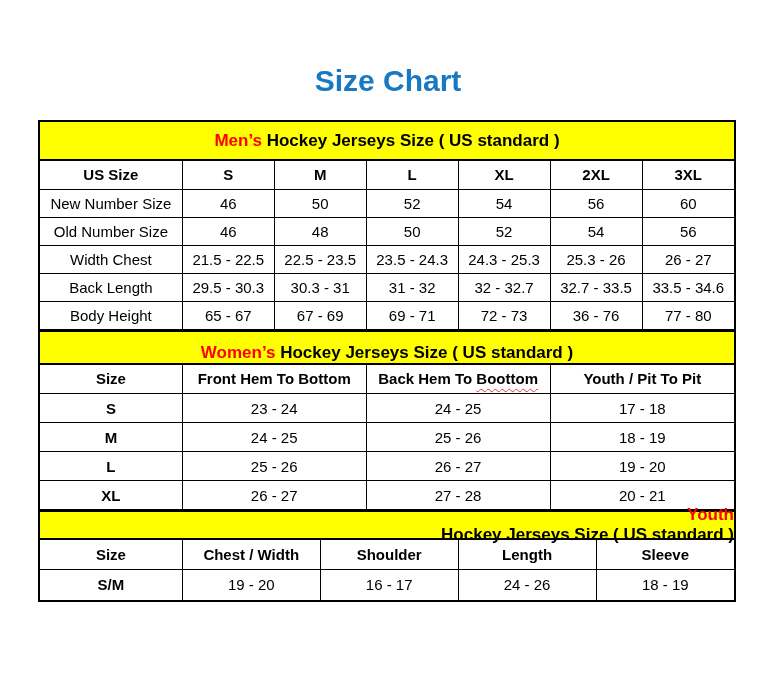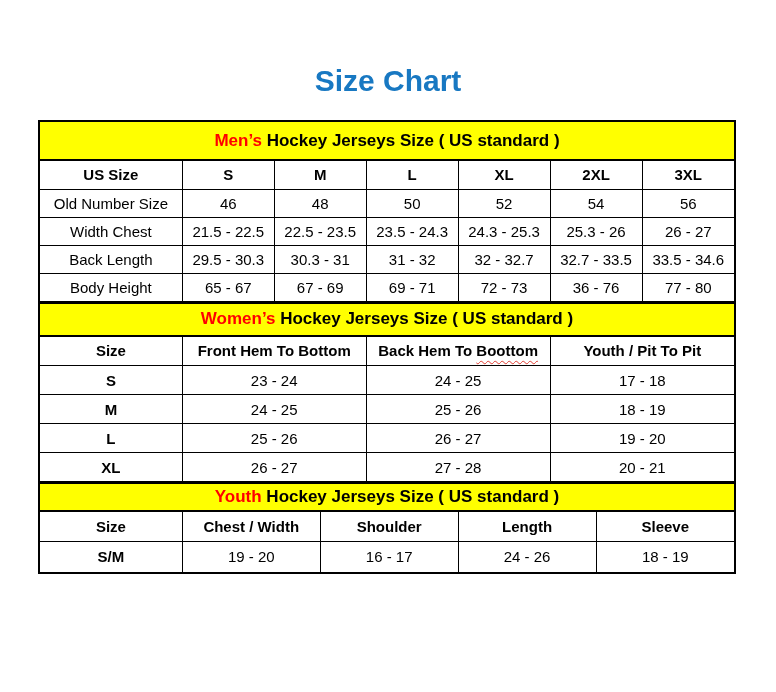--- a/index.html
+++ b/index.html
@@ -47,25 +47,25 @@
   .banner {
     display: flex;
     align-items: center;
     justify-content: center;
     background: var(--banner-bg);
     border-bottom: 2px solid var(--border-color);
     font-weight: bold;
     font-size: 17px;
     white-space: pre;
   }
-  .size-section:not(:first-child) .banner { border-top: 2px solid var(--border-color); }
+  .size-section:not(:first-child) .banner { border-top: 2px solid var(--border-color); align-items: flex-end; }
   .banner .hl { color: var(--banner-highlight); }
   .section-mens  .banner { height: 39px; justify-content: center; }
   .section-womens .banner { height: 35px; }
-  .section-youth .banner { height: 30px; }
+  .section-youth .banner { height: 30px; flex-direction: column; }
 
   table {
     width: 100%;
     border-collapse: collapse;
     table-layout: fixed;
   }
   th, td {
     border: 1px solid var(--border-color);
     text-align: center;
     vertical-align: middle;
@@ -121,20 +121,29 @@
               <th>US Size</th>
               <th>S</th>
               <th>M</th>
               <th>L</th>
               <th>XL</th>
               <th>2XL</th>
               <th>3XL</th>
             </tr>
           </thead>
           <tbody>
+            <tr>
+              <td>New Number Size</td>
+              <td>46</td>
+              <td>50</td>
+              <td>52</td>
+              <td>54</td>
+              <td>56</td>
+              <td>60</td>
+            </tr>
             <tr>
               <td>Old Number Size</td>
               <td>46</td>
               <td>48</td>
               <td>50</td>
               <td>52</td>
               <td>54</td>
               <td>56</td>
             </tr>
             <tr>

